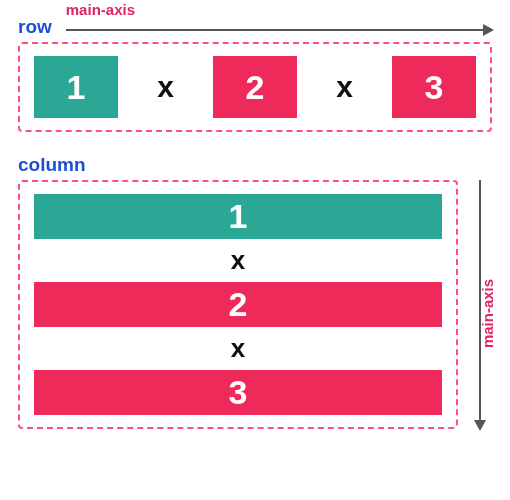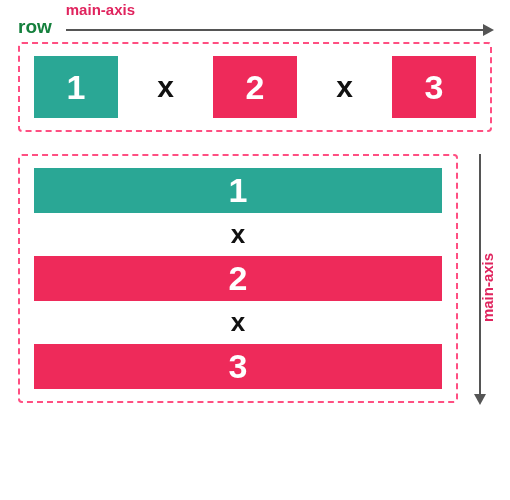--- a/index.html
+++ b/index.html
@@ -16,21 +16,21 @@
 
     .header-row {
       display: flex;
       align-items: center;
       gap: 14px;
       margin-bottom: 4px;
     }
     .title {
       font-weight: 700;
       font-size: 19px;
-      color: #15803d;
+      color: #1d4ed8;
     }
 
     .axis-wrap {
       position: relative;
       flex: 1;
     }
     .axis-label {
       position: absolute;
       color: #e0245e;
       font-weight: 700;
@@ -164,20 +164,23 @@
       <div class="box teal">1</div>
       <span class="sep">x</span>
       <div class="box pink">2</div>
       <span class="sep">x</span>
       <div class="box pink">3</div>
     </div>
   </div>
 </div>
 
 <div class="section">
+  <div class="header-row">
+    <span class="title">column</span>
+  </div>
   <div class="column-area">
     <div class="dashed-box">
       <div class="col-flex">
         <div class="box teal">1</div>
         <span class="sep">x</span>
         <div class="box pink">2</div>
         <span class="sep">x</span>
         <div class="box pink">3</div>
       </div>
     </div>

